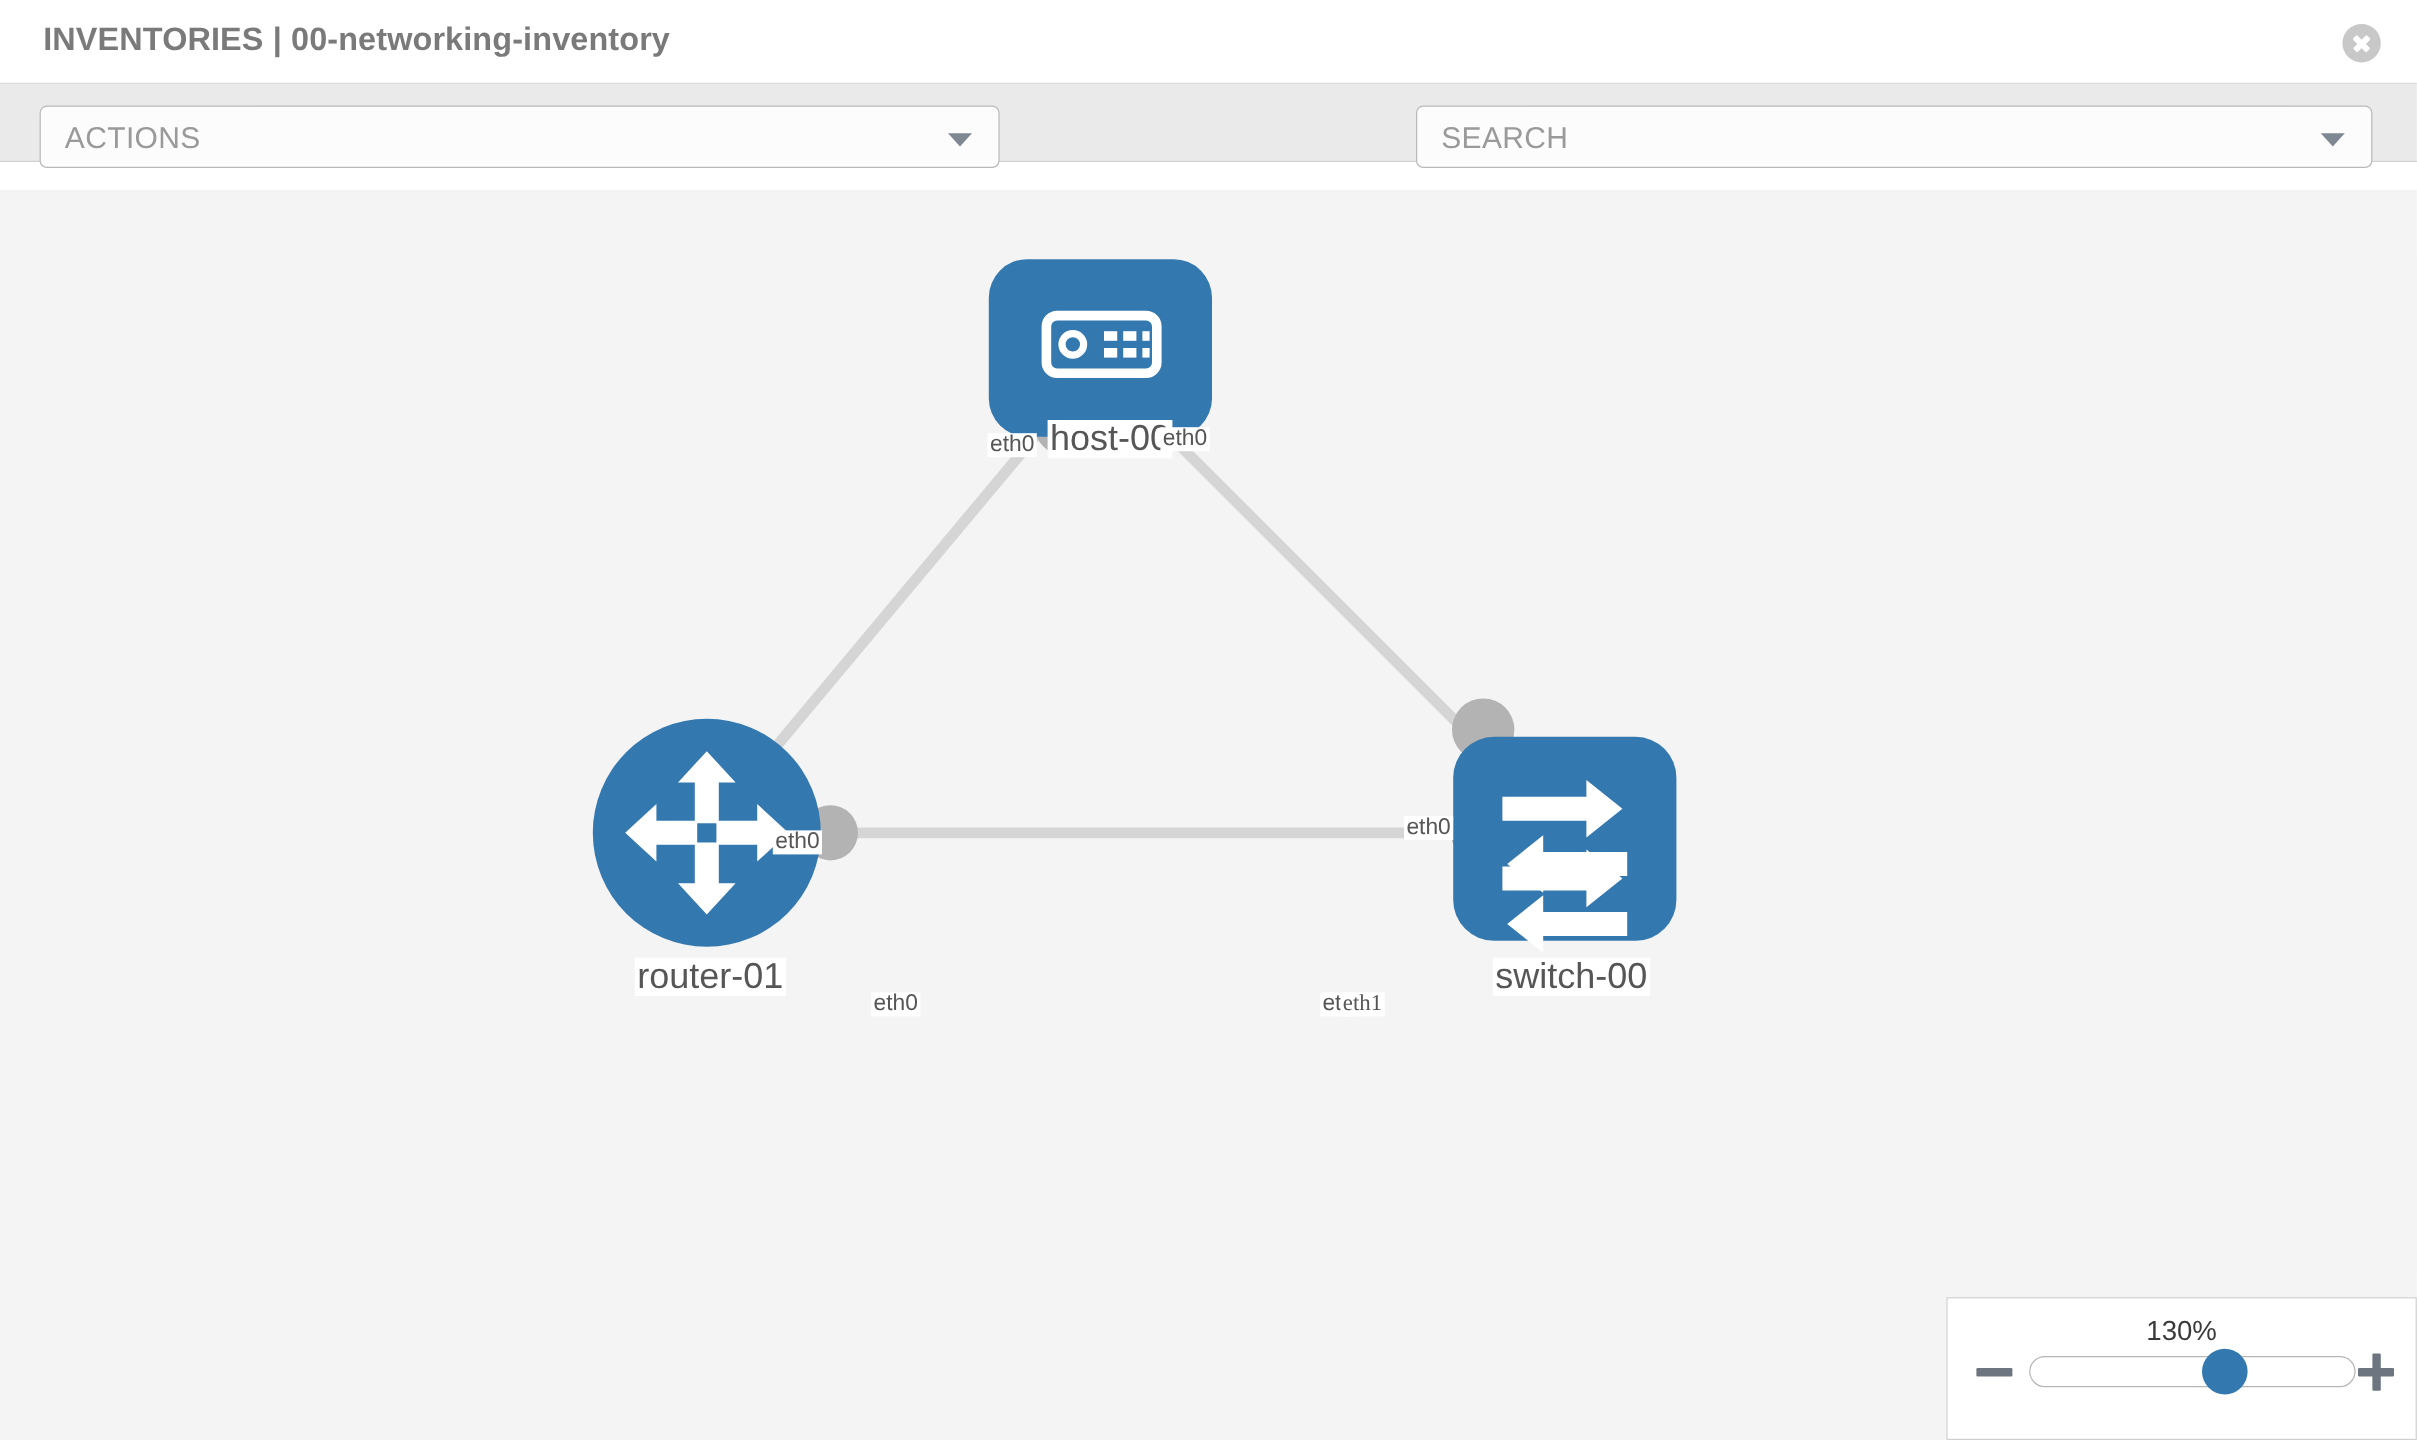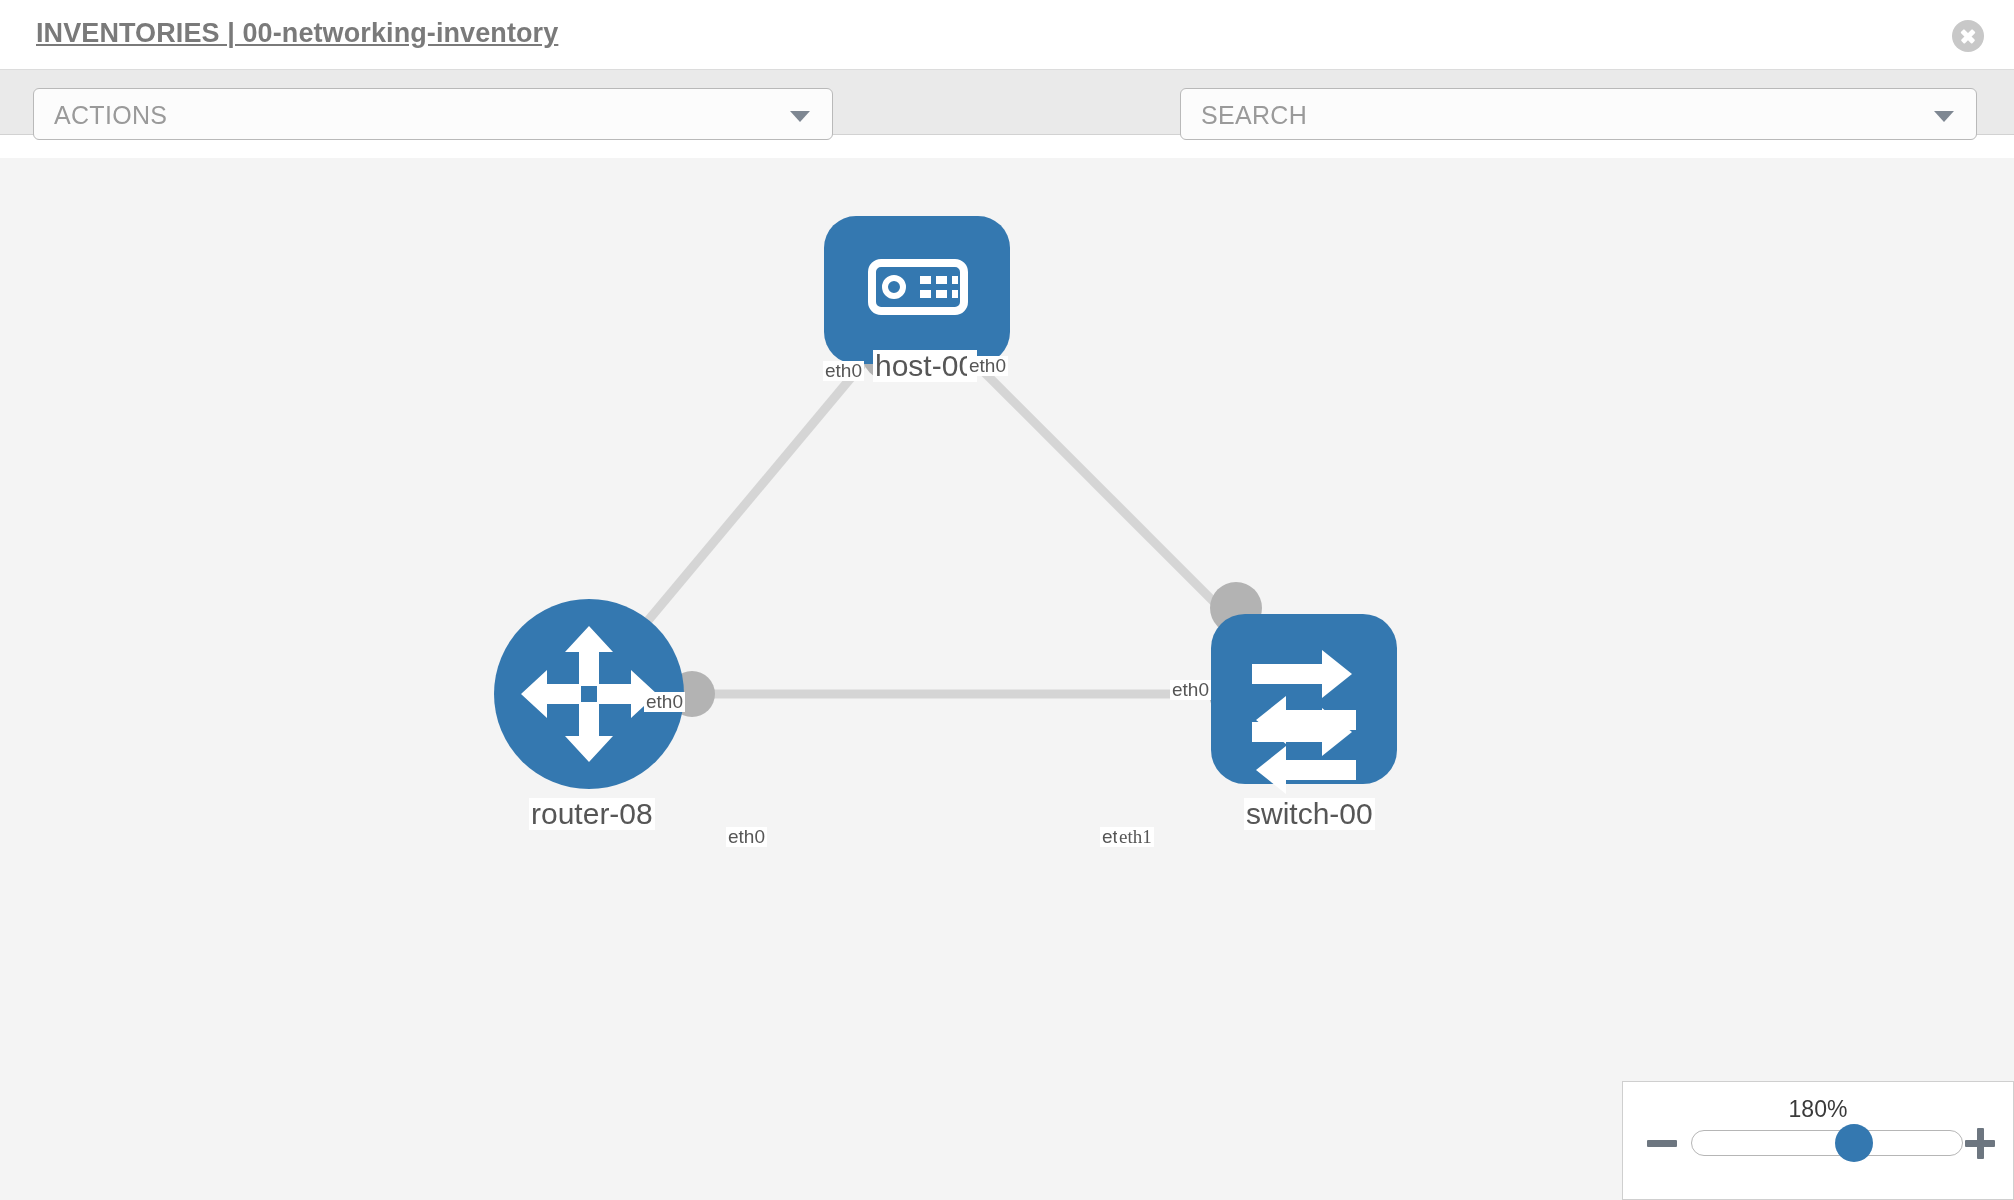--- a/index.html
+++ b/index.html
@@ -27,21 +27,20 @@
   }
   .page-title {
     position: absolute;
     left: 36px;
     top: 18px;
     font-size: 27px;
     font-weight: bold;
     color: #7a7a7a;
     letter-spacing: 0.1px;
     white-space: nowrap;
-    text-decoration: underline;
   }
   .close-btn {
     position: absolute;
     right: 30px;
     top: 20px;
     width: 32px;
     height: 32px;
     border-radius: 50%;
     background: #c8c8c8;
     cursor: pointer;
@@ -317,39 +316,39 @@
         <path d="M1252 506 h70 v-14 l30 24 -30 24 v-14 h-70 z"></path>
         <path d="M1356 552 h-70 v-14 l-30 24 30 24 v-14 h70 z"></path>
         <path d="M1252 580 h70 v-14 l30 24 -30 24 v-14 h-70 z" transform="translate(0,-16)"></path>
         <path d="M1356 614 h-70 v-14 l-30 24 30 24 v-14 h70 z" transform="translate(0,-12)"></path>
       </g>
     </g>
   </svg>
 
   <div class="node-label" style="left:873px; top:192px;">host-00</div>
 
-  <div class="node-label" style="left:529px; top:640px;">router-08</div>
+  <div class="node-label" style="left:529px; top:640px;">router-01</div>
 
   <div class="node-label" style="left:1244px; top:640px;">switch-00</div>
 
   <div class="edge-label" style="left:823px; top:203px;">eth0</div>
 
   <div class="edge-label" style="left:967px; top:198px;">eth0</div>
 
   <div class="edge-label" style="left:644px; top:534px;">eth0</div>
 
   <div class="edge-label" style="left:1170px; top:522px;">eth0</div>
 
   <div class="edge-label" style="left:726px; top:669px;">eth0</div>
 
   <div class="edge-label" style="left:1100px; top:669px;">eth</div>
 
   <div class="edge-label" style="left:1117px; top:669px;font-family:Liberation Serif, serif;">eth1</div>
 </div>
 
 <div class="zoom-panel">
-  <div class="zoom-value">180%</div>
+  <div class="zoom-value">130%</div>
   <div class="zoom-minus"></div>
   <div class="zoom-track">
     <div class="zoom-thumb" id="zoom-thumb" style="left: 60%;"></div>
   </div>
   <div class="zoom-plus"></div>
 </div>
 
 </body></html>

